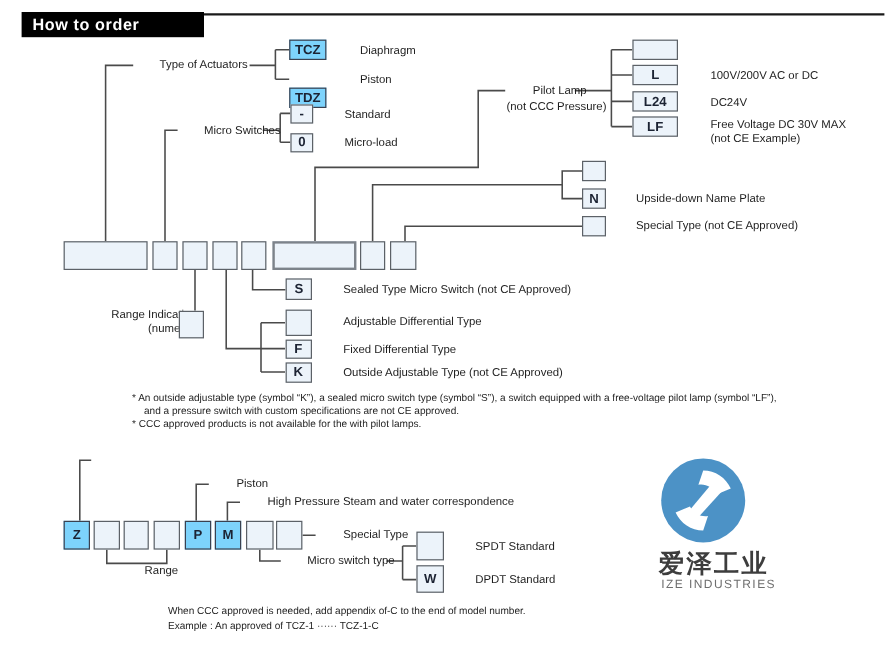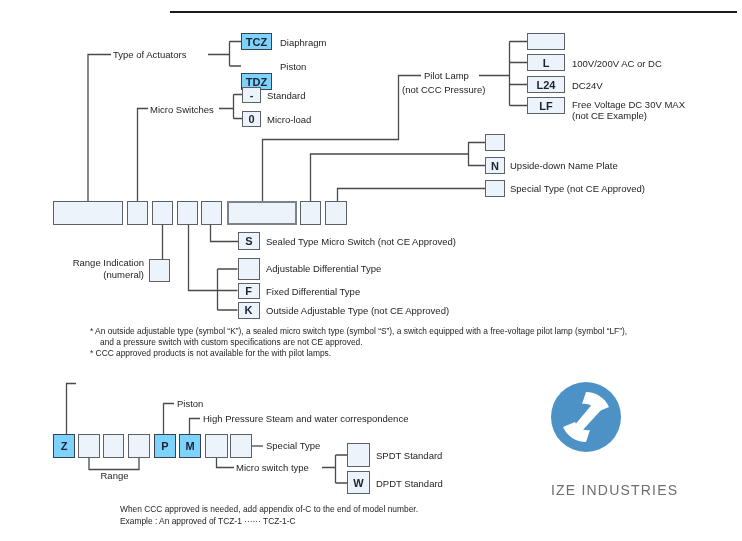--- a/index.html
+++ b/index.html
@@ -7,26 +7,26 @@
         font-family:"Liberation Sans",sans-serif;}
   #connectors{position:absolute;left:0;top:0;width:742px;height:541px;}
   .hdr{position:absolute;left:18px;top:10px;width:152px;height:21px;background:#000;
        color:#fff;font-weight:bold;font-size:13.5px;line-height:21px;padding-left:9px;
        box-sizing:border-box;letter-spacing:.5px;}
   .bx{position:absolute;box-sizing:border-box;background:#ecf3fa;border:1.4px solid #5c6167;
       display:flex;align-items:center;justify-content:center;font-weight:bold;
       font-size:11px;color:#1c2333;}
   .dk{background:#7dd3fc;border-color:#3a4150;}
   .thick{border-width:2px;border-color:#7d838a;}
-  .lbl{position:absolute;font-size:9.5px;color:#1e1e1e;white-space:nowrap;line-height:11px;}
+  .lbl{position:absolute;font-size:9.5px;color:#1e1e1e;white-space:nowrap;line-height:11px;margin-left:20px;}
   .rt{text-align:right;}
   .note{font-size:8.4px;color:#1e1e1e;}
   .cn{position:absolute;left:549px;top:456px;font-size:21px;font-weight:bold;color:#3d3d3d;
       letter-spacing:2px;}
-  .en{position:absolute;left:551px;top:482px;font-size:14px;color:#6e6e6e;letter-spacing:1.2px;}
+  .en{position:absolute;left:551px;top:482px;font-size:10px;color:#6e6e6e;letter-spacing:1.2px;}
   .logo{position:absolute;left:550px;top:381px;}
 </style>
 </head>
 <body>
 
 <div id="page">
 
   <svg id="connectors">
     <path d="M170,12 H737" stroke="#1a1a1a" stroke-width="2" fill="none"></path>
     <g stroke="#4a4a4a" stroke-width="1.3" fill="none">
@@ -43,20 +43,21 @@
       <path d="M210.5,225 V241.5 H238"></path>
       <path d="M76,383.5 H66.5 V434"></path>
       <path d="M174,403.5 H163.5 V434"></path>
       <path d="M200,418.5 H189.5 V434"></path>
       <path d="M252,446 H263"></path>
       <path d="M89,458 V469.5 H139 V458"></path>
       <path d="M216.5,458 V467.5 H234 M322,467.5 H335.5 M335.5,455 V483 M335.5,455 H347 M335.5,483 H347"></path>
     </g>
   </svg>
 
+  <div class="hdr">How to order</div>
 
   <div class="lbl" style="left:113px;top:49px">Type of Actuators</div>
   <div class="bx dk" style="left:241px;top:33px;width:31px;height:17px">TCZ</div>
   <div class="lbl" style="left:280px;top:36.5px">Diaphragm</div>
   <div class="bx dk" style="left:241px;top:73px;width:31px;height:17px">TDZ</div>
   <div class="lbl" style="left:280px;top:61px">Piston</div>
 
   <div class="lbl" style="left:150px;top:103.5px">Micro Switches</div>
   <div class="bx" style="left:242px;top:86.5px;width:19px;height:16px">-</div>
   <div class="lbl" style="left:267px;top:89.5px">Standard</div>
@@ -130,15 +131,16 @@
 
   <div class="lbl note" style="left:120px;top:503.5px">When CCC approved is needed, add appendix of-C to the end of model number.</div>
   <div class="lbl note" style="left:120px;top:515.5px">Example : An approved of TCZ-1 ······ TCZ-1-C</div>
 
   <svg class="logo" width="72" height="72" viewBox="0 0 72 72">
     <circle cx="36" cy="36" r="35" fill="#4c92c6"></circle>
     <path fill="#fff" d="M36,11 c10,0 19,6 23,15 l-12,5 c-3,-6 -9,-9 -15,-8 z"></path>
     <path fill="#fff" d="M36,61 c-10,0 -19,-6 -23,-15 l12,-5 c3,6 9,9 15,8 z"></path>
     <polygon fill="#fff" points="24,45 44,21 52,28 31,51"></polygon>
   </svg>
+  <div class="cn">爱泽工业</div>
   <div class="en">IZE INDUSTRIES</div>
 
 </div>
 
 </body></html>

